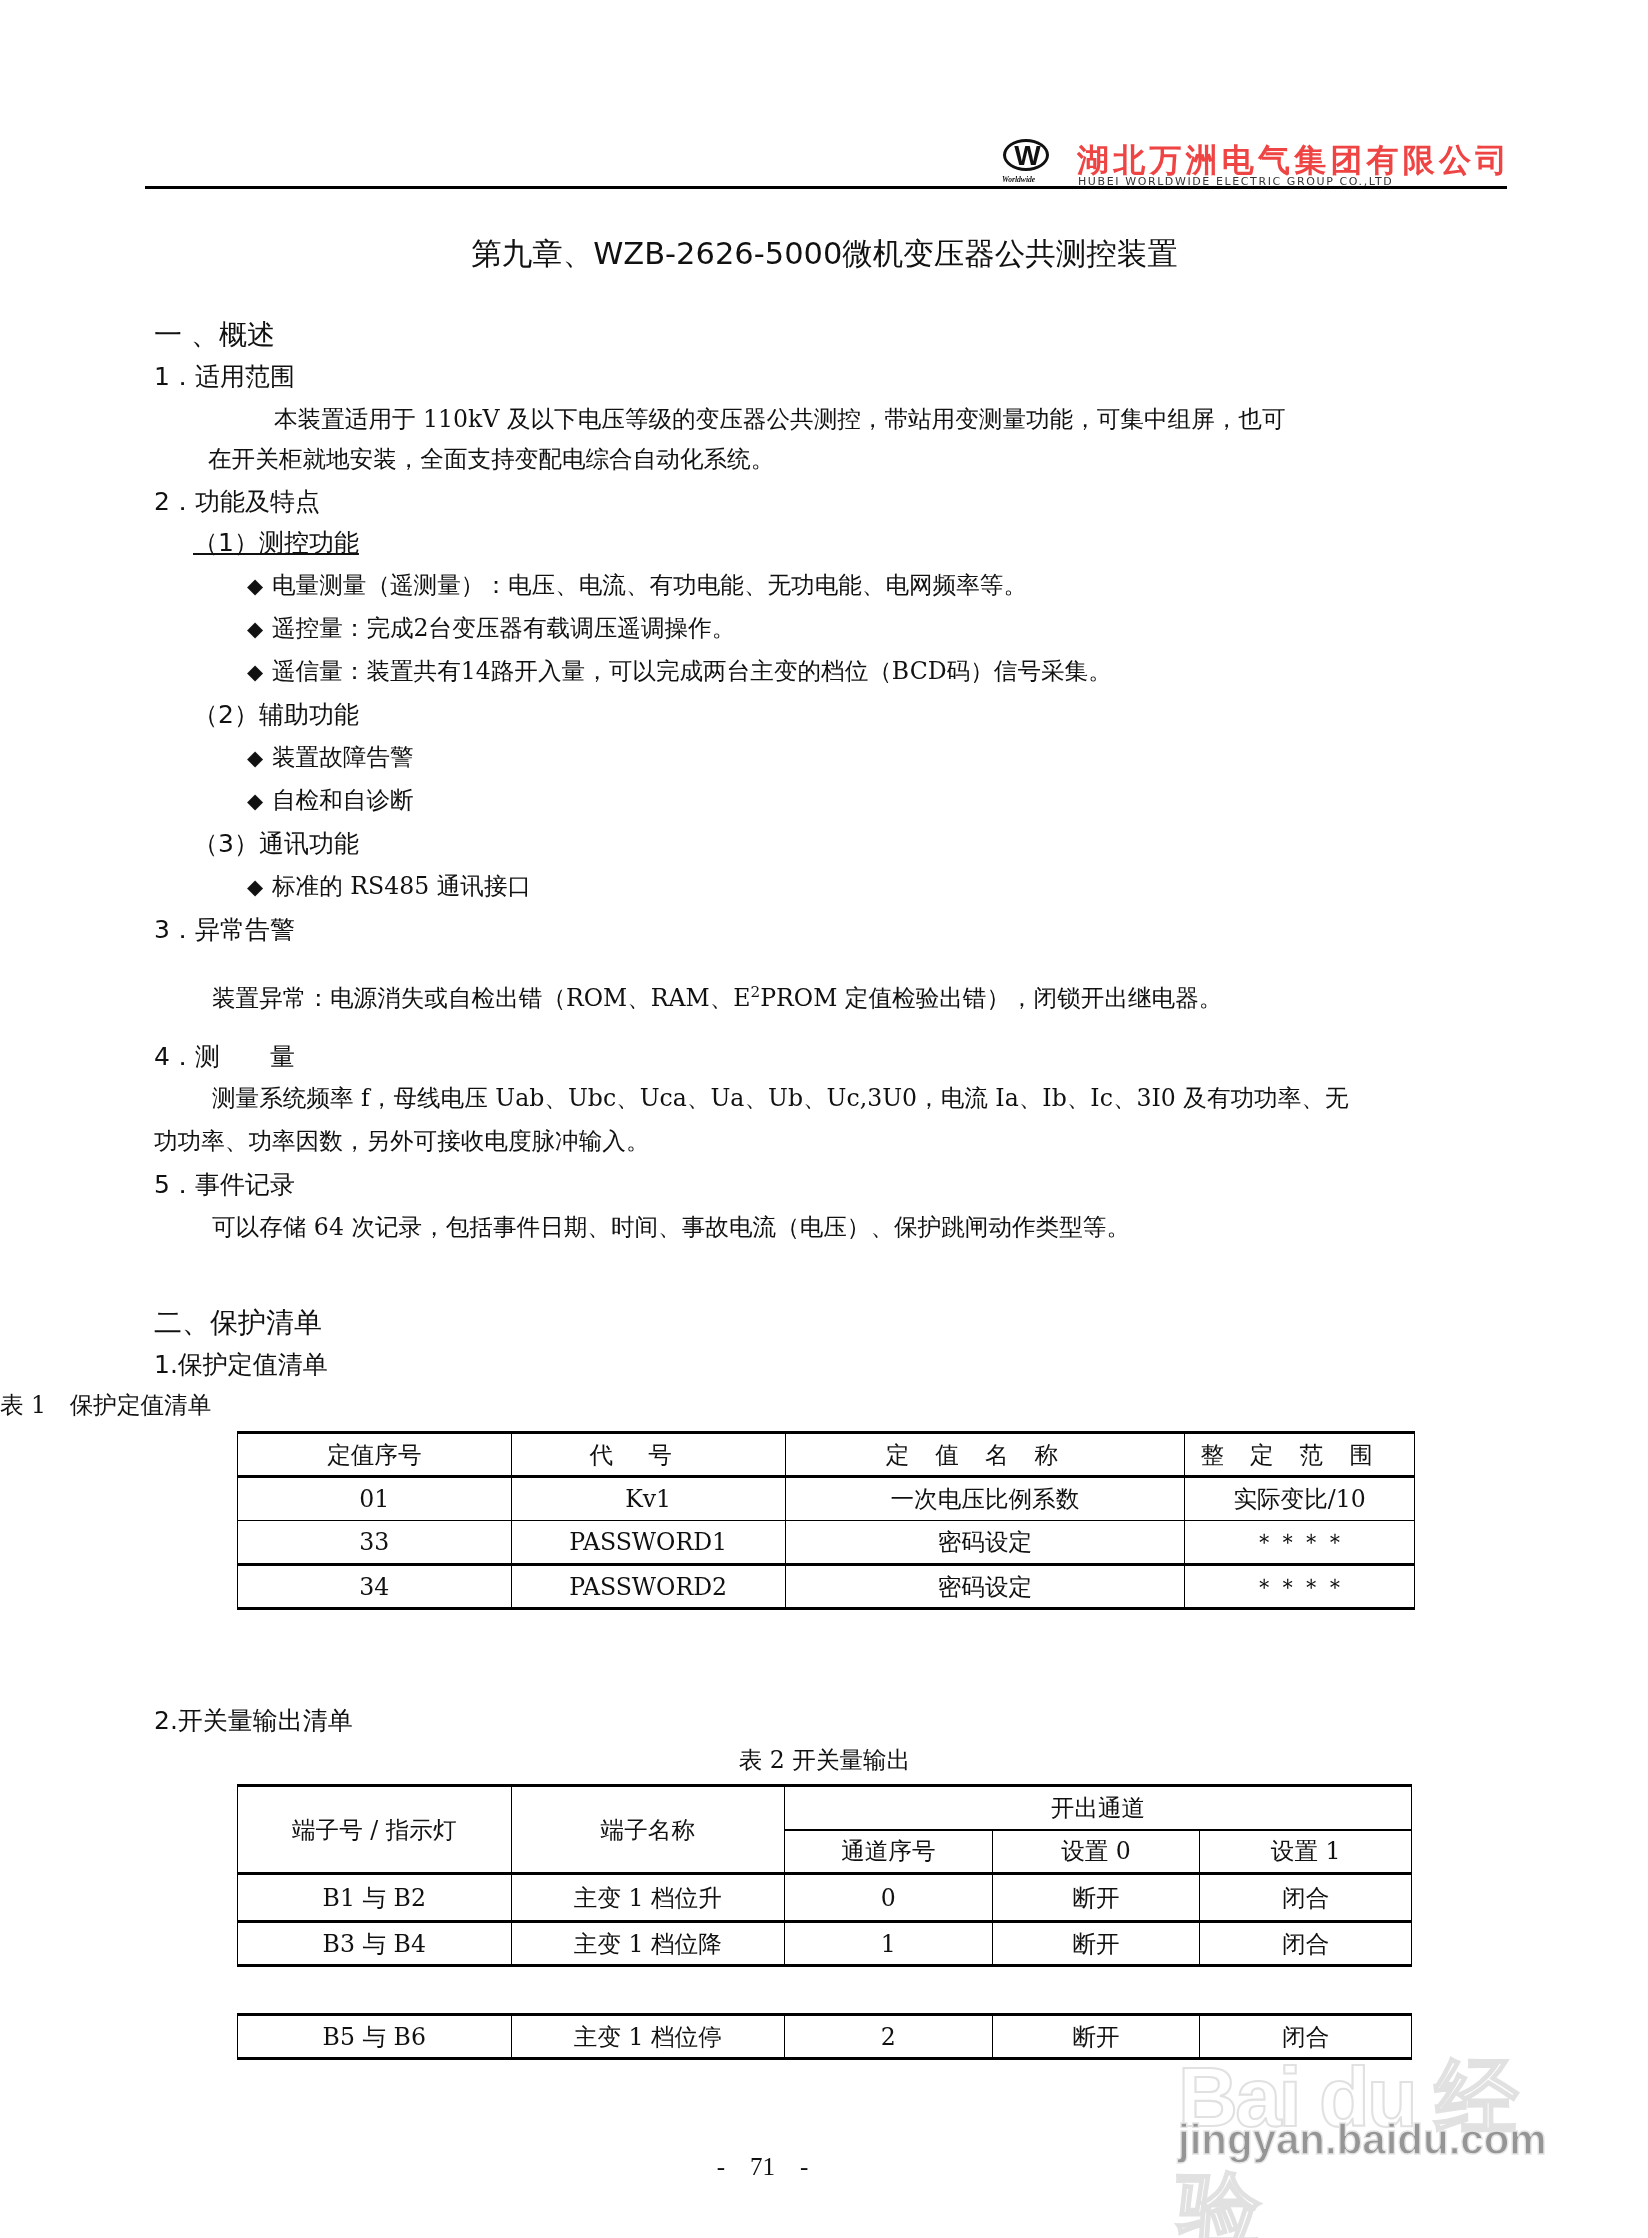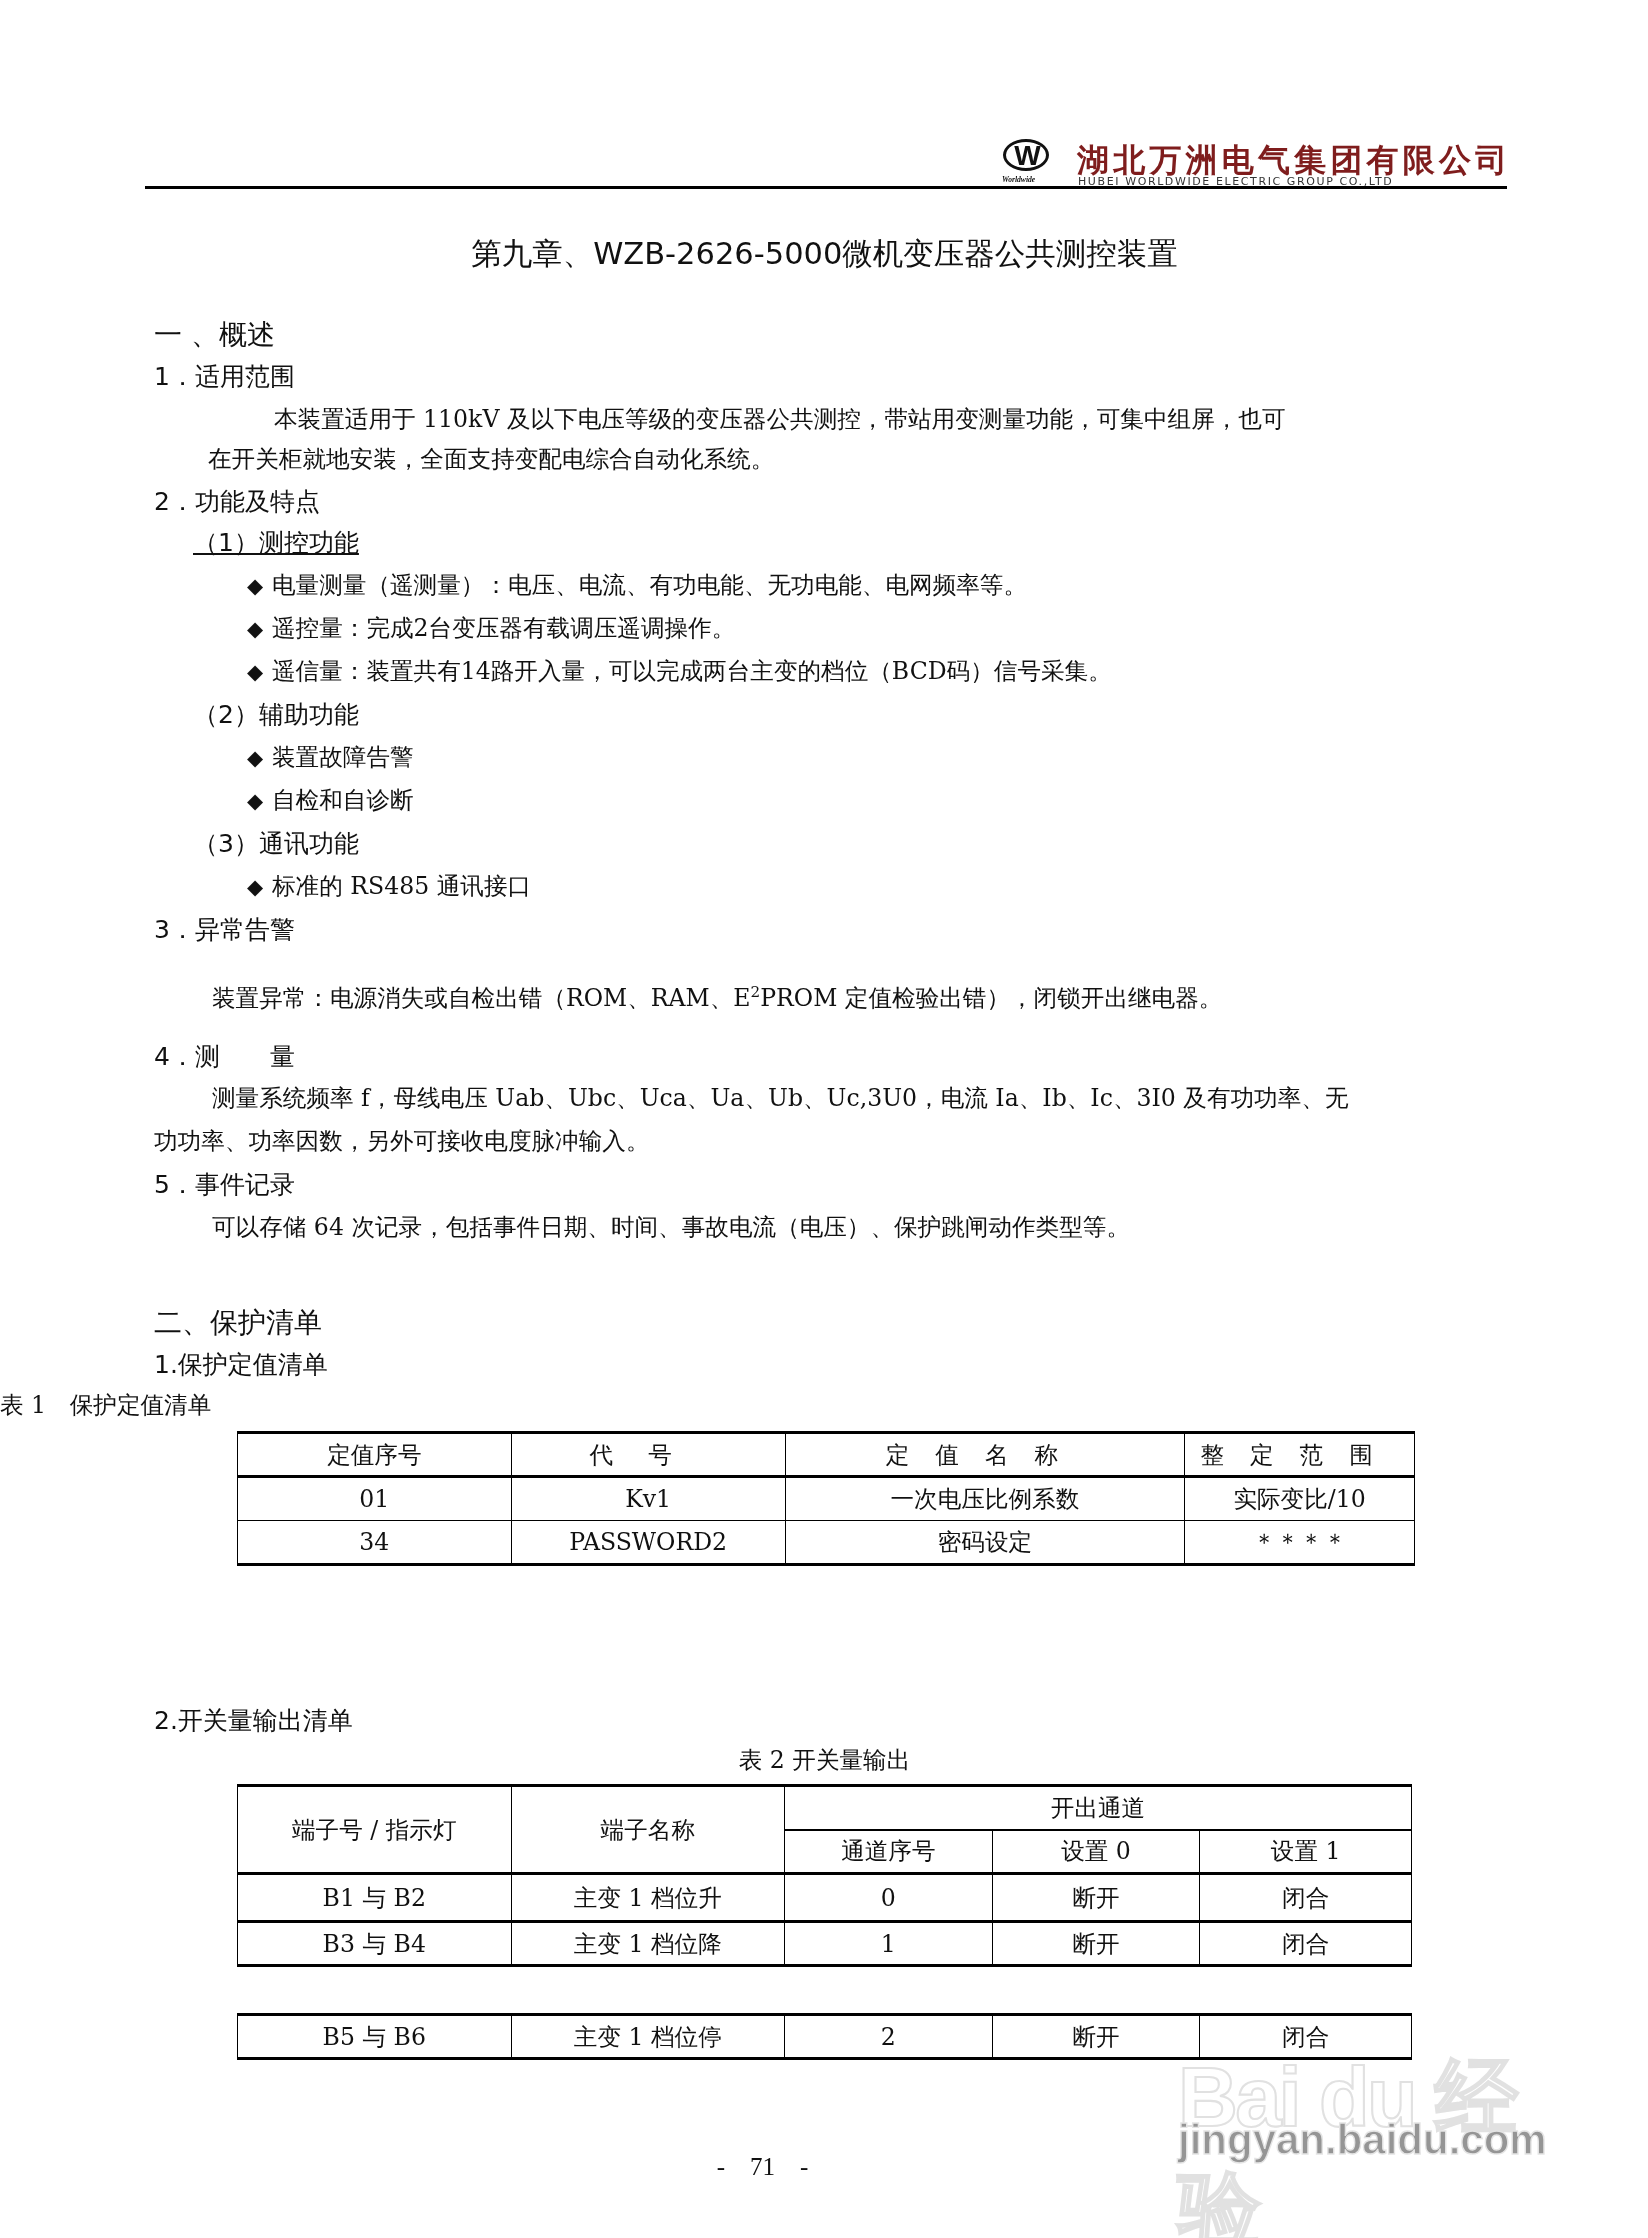--- a/index.html
+++ b/index.html
@@ -6,21 +6,21 @@
   body { width: 1649px; height: 2239px; position: relative; overflow: hidden;
          font-family: "DejaVu Serif", "Liberation Serif", serif; color: #111; }
   .abs { position: absolute; white-space: nowrap; }
 
   
   .hdr-rule { position: absolute; left: 145px; top: 186px; width: 1362px; height: 2.8px; background: #000; }
   .logo { position: absolute; left: 1003px; top: 139px; width: 48px; height: 35px; }
   .logo-circle { position:absolute; left:0; top:0; width:46px; height:32px; border:3.5px solid #111; border-radius:50%; box-sizing:border-box; }
   .logo-w { position:absolute; left:0; top:1.4px; width:46px; text-align:center; font: bold 28px "Liberation Sans", sans-serif; color:#111; letter-spacing:-2.8px; }
   .logo-sub { position:absolute; left:1002px; top:175px; font: italic bold 7.6px "Liberation Serif", serif; color:#111; }
-  .co-cn { position:absolute; left:1077px; top:139px; font: bold 32px "DejaVu Sans", sans-serif; color:#7f1d1d; letter-spacing:4.2px; }
+  .co-cn { position:absolute; left:1077px; top:139px; font: bold 32px "DejaVu Sans", sans-serif; color:#ef4444; letter-spacing:4.2px; }
   .co-en { position:absolute; left:1078px; top:175px; font: 11px "DejaVu Sans", sans-serif; color:#333; letter-spacing:1.6px; }
 
   .title { position:absolute; left:0; width:1649px; top:234px; text-align:center; font: 30.5px "DejaVu Sans", sans-serif; color:#111; }
 
   .h1 { font: 28px "DejaVu Sans", sans-serif; }
   .h2 { font: 25px "DejaVu Sans", sans-serif; }
   .p  { font: 23.6px "DejaVu Serif", serif; }
   .diamond { display:inline-block; width: 25px; font-size: 21px; }
 
   
@@ -110,20 +110,26 @@
     <td class="sp2">代号</td>
     <td class="sp">定值名称</td>
     <td class="sp">整定范围</td>
   </tr>
   <tr style="height:44px;">
     <td>01</td>
     <td>Kv1</td>
     <td>一次电压比例系数</td>
     <td>实际变比/10</td>
   </tr>
+  <tr class="thick" style="height:44px;">
+    <td>33</td>
+    <td>PASSWORD1</td>
+    <td>密码设定</td>
+    <td>＊＊＊＊</td>
+  </tr>
   <tr style="height:44px;">
     <td>34</td>
     <td>PASSWORD2</td>
     <td>密码设定</td>
     <td>＊＊＊＊</td>
   </tr>
 </tbody>
   </table>
 
 <div class="abs h2" style="left:154px; top:1704px;">2.开关量输出清单</div>

